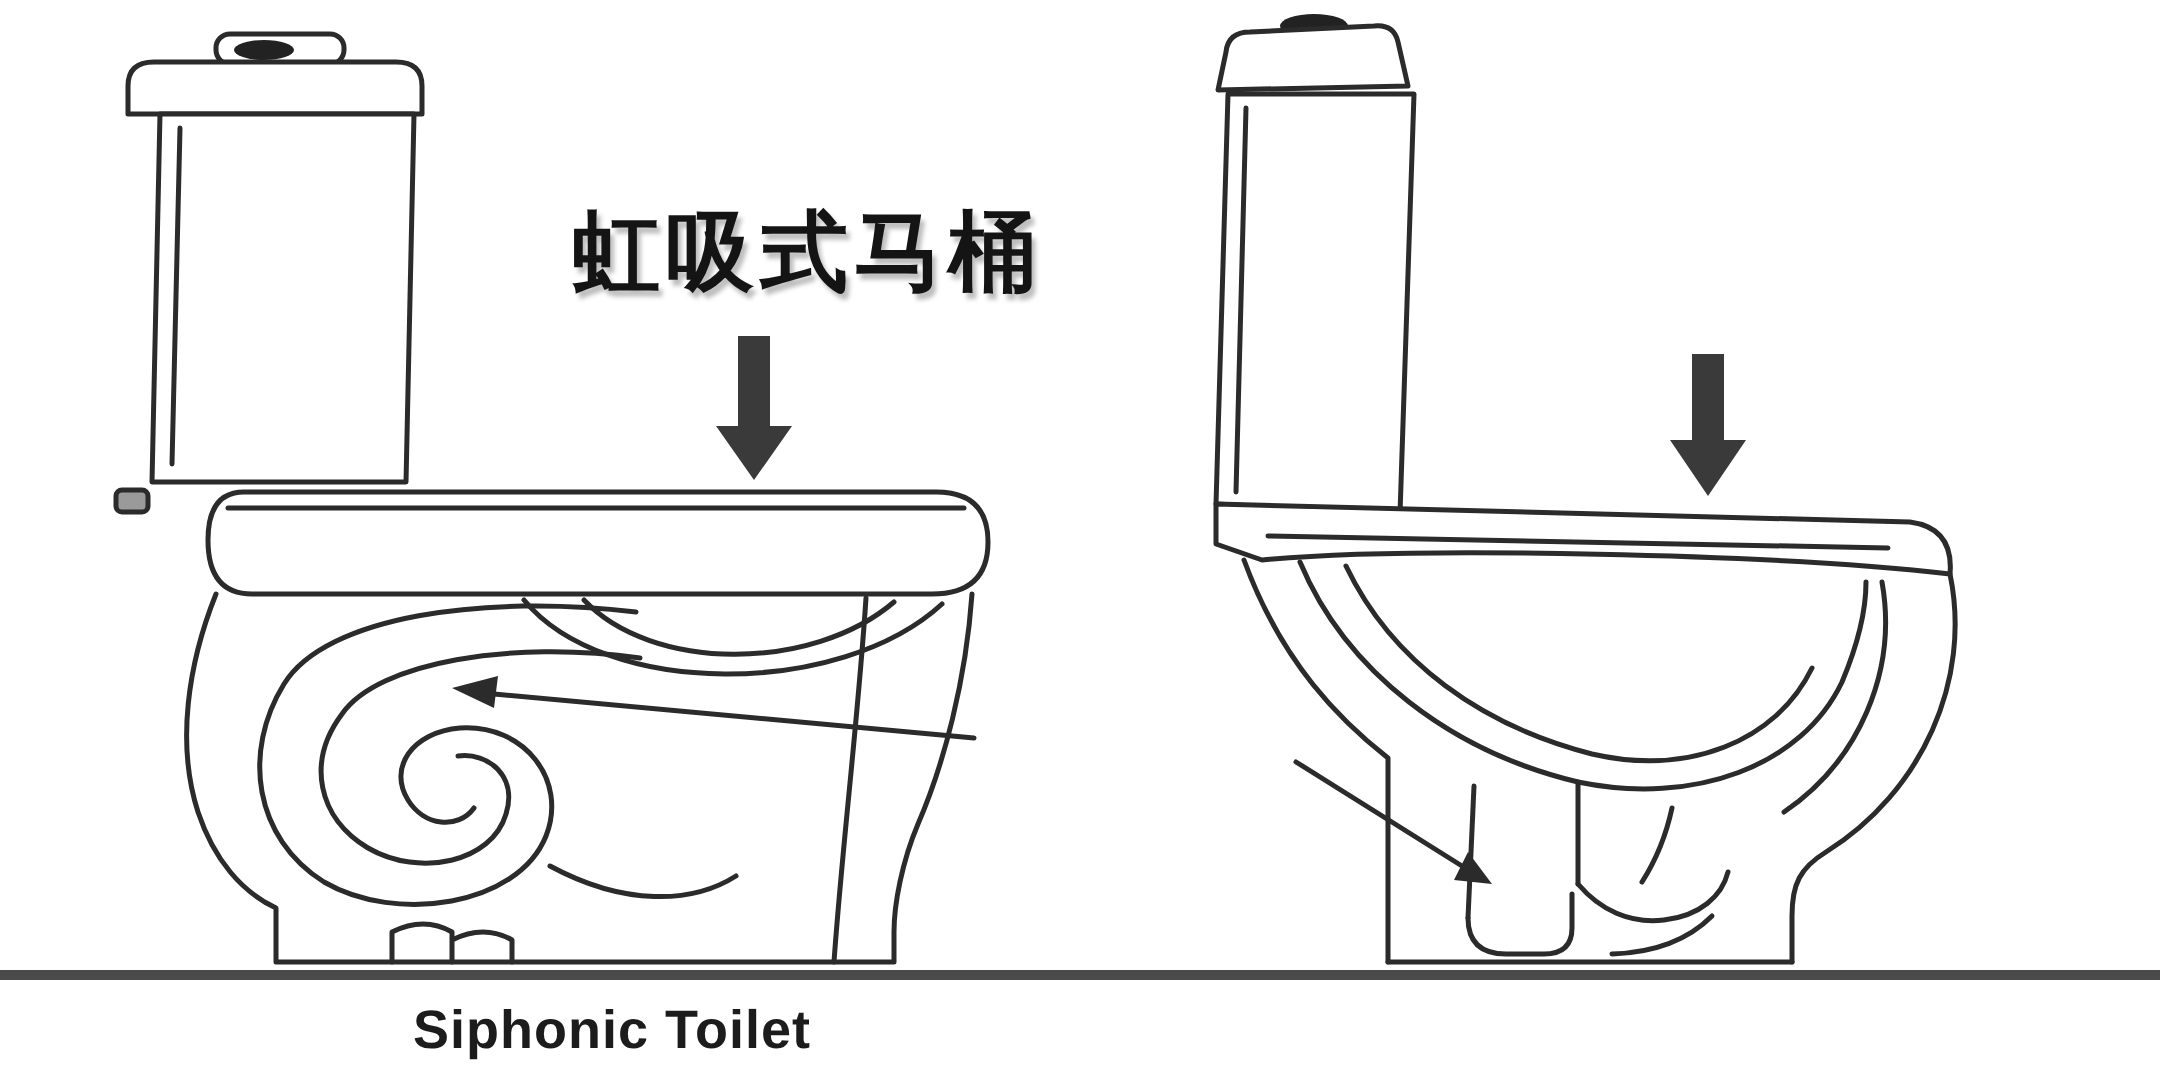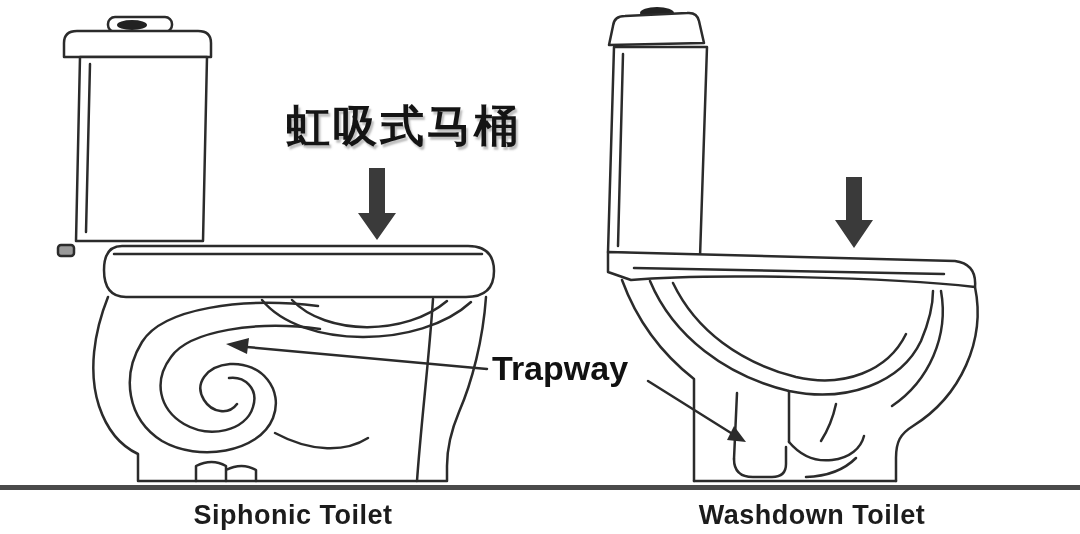--- a/index.html
+++ b/index.html
@@ -34,21 +34,21 @@
     position: absolute;
     top: 500px;
     width: 280px;
     text-align: center;
     font-size: 27px;
     font-weight: 700;
     color: #1c1c1c;
     letter-spacing: 0.5px;
     white-space: nowrap;
   }
-  .en-left  { left: 153px; }
+  .en-left  { left: 166px; }
   .en-right { left: 672px; }
 </style>
 </head>
 <body>
 
 <div class="stage">
 
   <svg class="art" width="1080" height="534" viewBox="0 0 1080 534" aria-hidden="true">
 
     <g stroke="#2b2b2b" stroke-width="2.5" fill="none" stroke-linecap="round" stroke-linejoin="round">
@@ -125,18 +125,16 @@
       <path fill="none" d="M648,381 L731,433"></path>
       <path stroke="none" d="M746,442 L727,440 L734,426 Z"></path>
     </g>
 
     <rect x="0" y="485" width="1080" height="5" fill="#4a4a4a"></rect>
   </svg>
 
   <div class="cn-label cn-left">虹吸式马桶</div>
 
 
-  <div class="trapway-label">Trapway</div>
 
   <div class="en-label en-left">Siphonic Toilet</div>
 
-  <div class="en-label en-right">Washdown Toilet</div>
 </div>
 
 </body></html>

